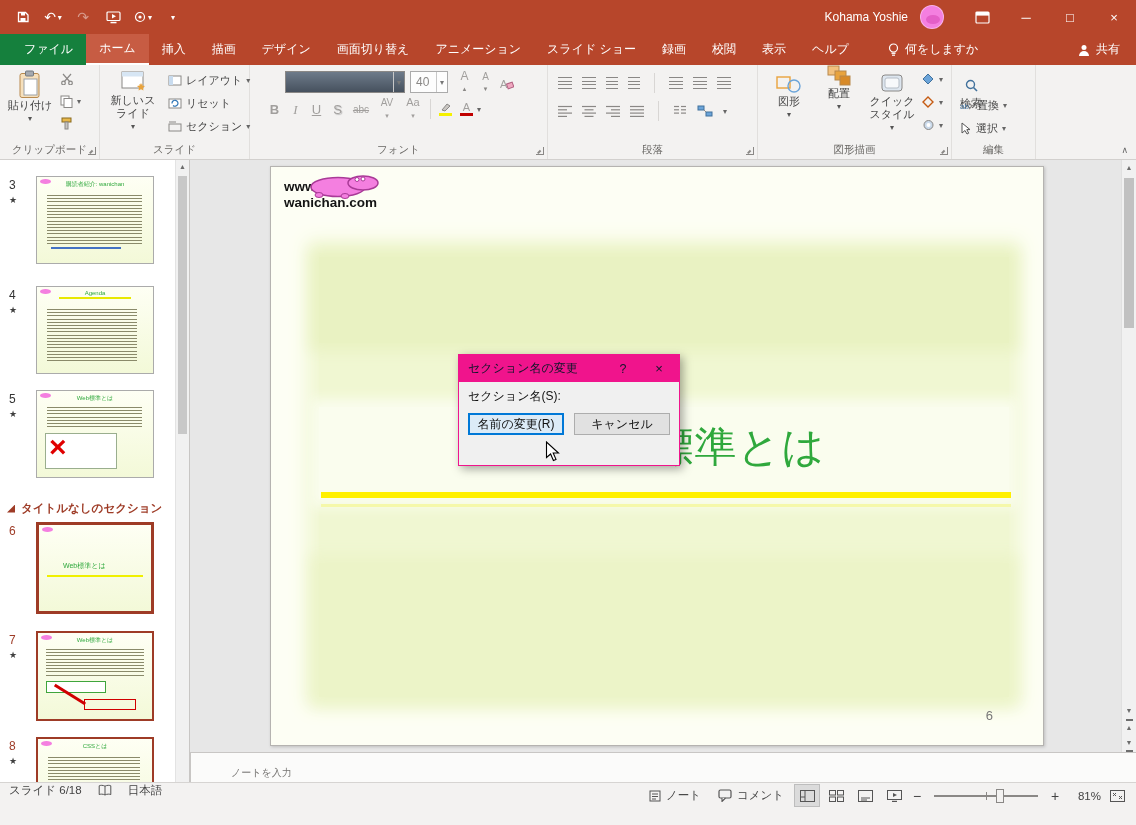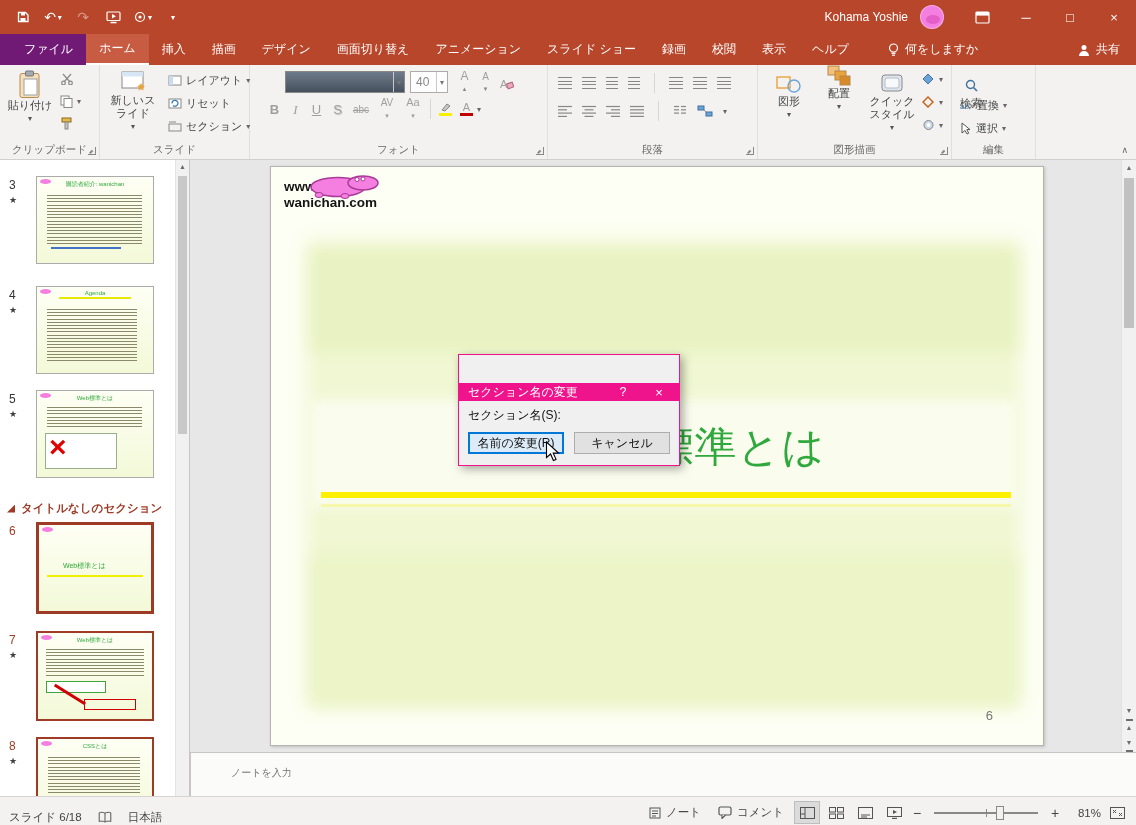--- a/index.html
+++ b/index.html
@@ -15,21 +15,21 @@
   .doc-title{position:absolute;left:50%;top:0;transform:translateX(-50%);line-height:34px;font-size:12.5px;color:#fff;white-space:nowrap;}
   .tb-right{margin-left:auto;display:flex;align-items:center;height:100%;}
   .user-name{font-size:12px;margin-right:12px;}
   .avatar{width:24px;height:24px;border-radius:50%;background:#F47FE0;margin-right:16px;position:relative;overflow:hidden;border:1px solid rgba(255,255,255,.4);}
   .avatar::after{content:"";position:absolute;left:5px;top:9px;width:14px;height:9px;border-radius:50%;background:#E45FC8;}
   .winbtn{width:44px;height:34px;display:flex;align-items:center;justify-content:center;font-size:13px;color:#fff;}
 
   
   .tabrow{position:absolute;left:0;top:34px;right:0;height:31px;background:#B7462B;display:flex;align-items:stretch;color:#fff;z-index:9;}
   .rtab{padding:0 13px;line-height:31px;font-size:12px;white-space:nowrap;}
-  .rtab.file{background:#701a75;padding-left:24px;}
+  .rtab.file{background:#15803d;padding-left:24px;}
   .rtab.active{background:#C75C43;border-bottom:2px solid #fff;line-height:29px;}
   .tellme{display:flex;align-items:center;gap:6px;margin-left:16px;padding:0 10px;}
   .share{margin-left:auto;display:flex;align-items:center;gap:6px;padding:0 16px;}
 
   
   .ribbon{position:absolute;left:0;top:65px;right:0;height:95px;background:#F3F2F1;border-bottom:1px solid #D2D0CE;z-index:8;}
   .rgroup{position:absolute;top:0;bottom:0;border-right:1px solid #E1DFDD;}
   .glabel{position:absolute;bottom:2px;left:0;right:0;text-align:center;font-size:10.5px;color:#696764;}
   .launcher{position:absolute;right:3px;bottom:4px;width:8px;height:8px;border-right:1.5px solid #8A8886;border-bottom:1.5px solid #8A8886;}
   .launcher::after{content:"";position:absolute;right:2px;bottom:2px;width:4px;height:1.5px;background:#8A8886;transform:rotate(-45deg);}
@@ -87,35 +87,35 @@
   .croc{position:absolute;left:34px;top:4px;z-index:3;}
   .vscroll{position:absolute;right:0;top:0;width:15px;height:100%;background:#F1F1F1;border-left:1px solid #E0E0E0;}
   .vscroll .arr{position:absolute;left:0;right:0;text-align:center;font-size:7px;color:#6d6d6d;height:15px;line-height:15px;}
   .vthumb{position:absolute;left:2px;right:2px;top:18px;height:150px;background:#C1C1C1;}
   .navbtn{position:absolute;left:0;right:0;height:16px;text-align:center;font-size:7px;color:#6d6d6d;line-height:14px;}
   .navbtn .bar{display:block;width:7px;height:1.5px;background:#6d6d6d;margin:0 auto;}
 
   
   .notespane{position:absolute;left:190px;right:0;bottom:25px;height:48px;background:#FBFBFA;border-top:1px solid #C8C6C4;border-left:1px solid #C8C6C4;z-index:5;}
   .notes-ph{position:absolute;left:40px;top:13px;font-size:10px;color:#767472;}
-  .statusbar{position:absolute;left:0;right:0;bottom:0;height:29px;background:#F3F2F1;border-top:1px solid #D6D4D2;display:flex;align-items:flex-end;font-size:11.5px;color:#444;z-index:10;}
+  .statusbar{position:absolute;left:0;right:0;bottom:0;height:43px;background:#F3F2F1;border-top:1px solid #D6D4D2;display:flex;align-items:flex-start;font-size:11.5px;color:#444;z-index:10;}
   .sb-left{display:flex;align-items:center;gap:16px;padding-left:9px;}
   .sb-right{margin-left:auto;display:flex;align-items:center;gap:3px;padding-right:6px;}
   .sb-item{display:flex;align-items:center;gap:5px;padding:0 7px;height:25px;}
   .viewbtn{width:26px;height:23px;display:flex;align-items:center;justify-content:center;}
   .viewbtn.active{background:#DBDBDB;border:1px solid #BDBDBD;}
   .ztrack{position:relative;width:104px;height:2px;background:#8A8886;margin:0 7px;}
   .ztrack::before{content:"";position:absolute;left:50%;top:-3px;width:1px;height:8px;background:#8A8886;}
   .zthumb{position:absolute;left:62px;top:-6px;width:8px;height:14px;background:#F3F2F1;border:1px solid #8A8886;}
   .zpm{font-size:14px;color:#444;width:14px;text-align:center;}
   .zpct{width:36px;text-align:right;font-size:11.5px;}
 
   
   .dialog{position:absolute;left:458px;top:354px;width:222px;height:112px;background:#F0F0F0;border:1px solid #F0148C;box-shadow:3px 3px 9px rgba(0,0,0,.35);z-index:60;}
-  .dtitle{height:18px;background:#F0148C;color:#ffffff;display:flex;align-items:center;font-size:12px;margin-top:28px;}
+  .dtitle{height:27px;background:#F0148C;color:#0f172a;display:flex;align-items:center;font-size:12px;}
   .dtitle .txt{padding-left:9px;flex:1;}
   .dhelp{width:32px;height:25px;display:flex;align-items:center;justify-content:center;font-size:12.5px;}
   .dclose{width:40px;height:25px;display:flex;align-items:center;justify-content:center;font-size:13px;}
   .dbody{padding:6px 9px 0;}
   .dlabel{font-size:12px;color:#111;}
   .dinput{margin-top:4px;width:204px;height:22px;border:1px solid #7A7A7A;background:#fff;font-size:12.5px;color:#000;padding:0 4px;display:flex;align-items:center;}
   .caret{width:1px;height:15px;background:#000;margin-left:1px;}
   .dbtns{display:flex;justify-content:flex-end;gap:10px;margin-top:8px;}
   .dbtn{width:97px;height:22px;font-size:12px;display:flex;align-items:center;justify-content:center;background:#E1E1E1;border:1px solid #ADADAD;color:#111;}
   .dbtn.primary{background:#DCEBF7;border:1px solid #0078D7;box-shadow:inset 0 0 0 1px #0078D7;}

